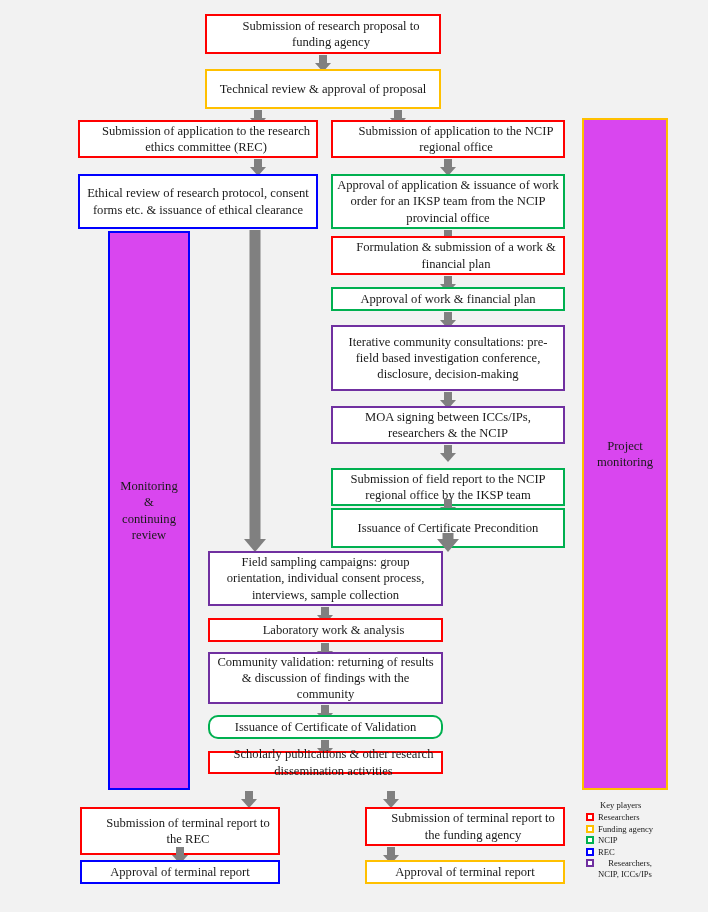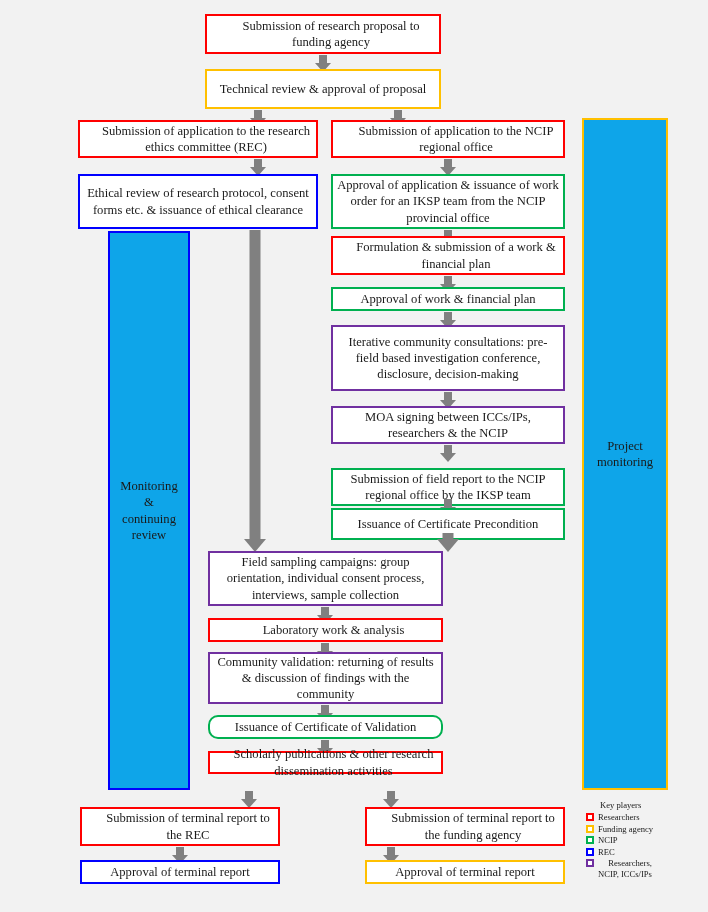--- a/index.html
+++ b/index.html
@@ -55,21 +55,21 @@
   }
   .arrow.wide { width: 22px; }
   .arrow.wide .shaft { width: 11px; }
   .arrow.wide .head {
     border-left-width: 11px; border-right-width: 11px; border-top-width: 13px;
   }
 
   
   .panel {
     position: absolute;
-    background: #0ea5e9;
+    background: #d946ef;
     display: flex;
     align-items: center;
     justify-content: center;
     text-align: center;
     font-size: 12.6px;
     line-height: 1.3;
     border-style: solid;
     border-width: 2.5px;
     white-space: pre-line;
   }
@@ -211,21 +211,21 @@
 
   <div class="node b-green" style="left:331px; top:468px; width:234px; height:38px;">
     <span>Submission of field report to the NCIP regional office by the IKSP team</span>
   </div>
 
   <div class="arrow" style="left:440px; top:499px; height:17px;">
     <span class="shaft" style="height:8px;"></span>
     <span class="head"></span>
   </div>
 
-  <div class="node b-green" style="left:331px; top:508px; width:234px; height:32px;font-family:Liberation Serif, serif;">
+  <div class="node b-green" style="left:331px; top:508px; width:234px; height:40px;font-family:Liberation Serif, serif;">
     <span>Issuance of Certificate Precondition</span>
   </div>
 
   <div class="arrow wide" style="left:437px; top:533px; height:19px;">
     <span class="shaft" style="height:7px;"></span>
     <span class="head"></span>
   </div>
 
   <div class="node b-purple" style="left:208px; top:551px; width:235px; height:55px;">
     <span>Field sampling campaigns: group orientation, individual consent process, interviews, sample collection</span>
@@ -269,21 +269,21 @@
 
   <div class="arrow" style="left:241px; top:791px; height:17px;">
     <span class="shaft" style="height:8px;"></span>
     <span class="head"></span>
   </div>
   <div class="arrow" style="left:383px; top:791px; height:17px;">
     <span class="shaft" style="height:8px;"></span>
     <span class="head"></span>
   </div>
 
-  <div class="node b-red" style="left:80px; top:807px; width:200px; height:39px;">
+  <div class="node b-red" style="left:80px; top:807px; width:200px; height:48px;">
     <span>Submission of terminal report to the REC</span>
   </div>
 
   <div class="arrow" style="left:172px; top:847px; height:17px;">
     <span class="shaft" style="height:8px;"></span>
     <span class="head"></span>
   </div>
 
   <div class="node b-blue" style="left:80px; top:860px; width:200px; height:24px;">
     <span>Approval of terminal report</span>

